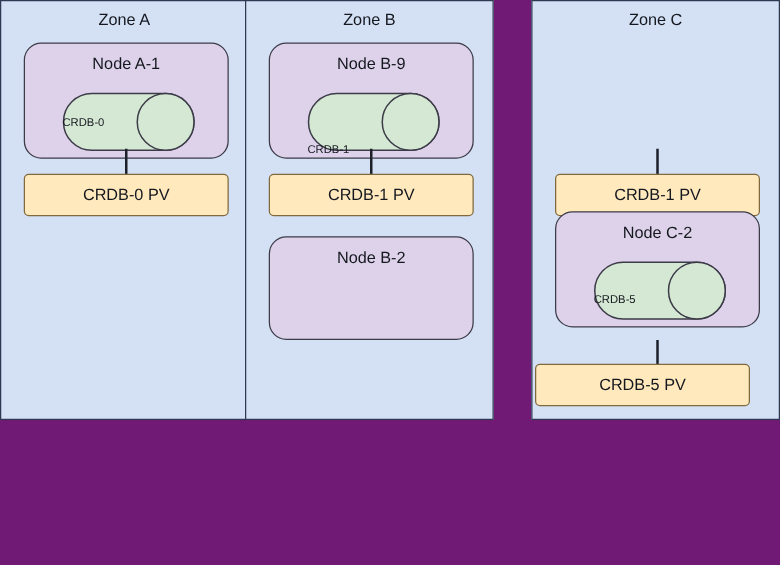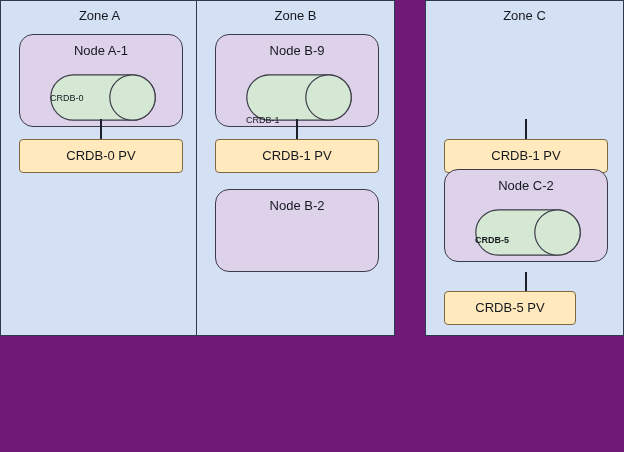--- a/index.html
+++ b/index.html
@@ -168,29 +168,29 @@
 
     <div class="connector" style="left:99px; top:118px; width:2px; height:22px;"></div>
 
     <div class="pv" style="left:18px; top:138px; width:164px; height:34px;">
       <span class="pv-label">CRDB-1 PV</span>
     </div>
 
     <div class="node" style="left:18px; top:168px; width:164px; height:93px;">
       <div class="node-title">Node C-2</div>
 
-      <div class="cyl" style="left:30px; top:39px; width:106px; height:61px;font-weight:bold;">
+      <div class="cyl" style="left:30px; top:39px; width:106px; height:61px;">
         <svg width="106" height="47" viewBox="0 0 106 47">
           <path d="M 23.5,0.8 L 82.5,0.8 A 22.7,22.7 0 0 1 82.5,46.2 L 23.5,46.2 A 22.7,22.7 0 0 1 23.5,0.8 Z" fill="#d5e8d4" stroke="#3c3b48" stroke-width="1.2"></path>
           <ellipse cx="82.5" cy="23.5" rx="22.7" ry="22.7" fill="#d5e8d4" stroke="#3c3b48" stroke-width="1.2"></ellipse>
         </svg>
         <div class="cyl-label" style="width:76px;">CRDB-5</div>
       </div>
     </div>
 
     <div class="connector" style="left:99px; top:271px; width:2px; height:22px;"></div>
 
-    <div class="pv" style="left:18px; top:290px; width:132px; height:34px;">
+    <div class="pv" style="left:2px; top:290px; width:172px; height:34px;">
       <span class="pv-label">CRDB-5 PV</span>
     </div>
   </div>
 
 </div>
 
 </body></html>

